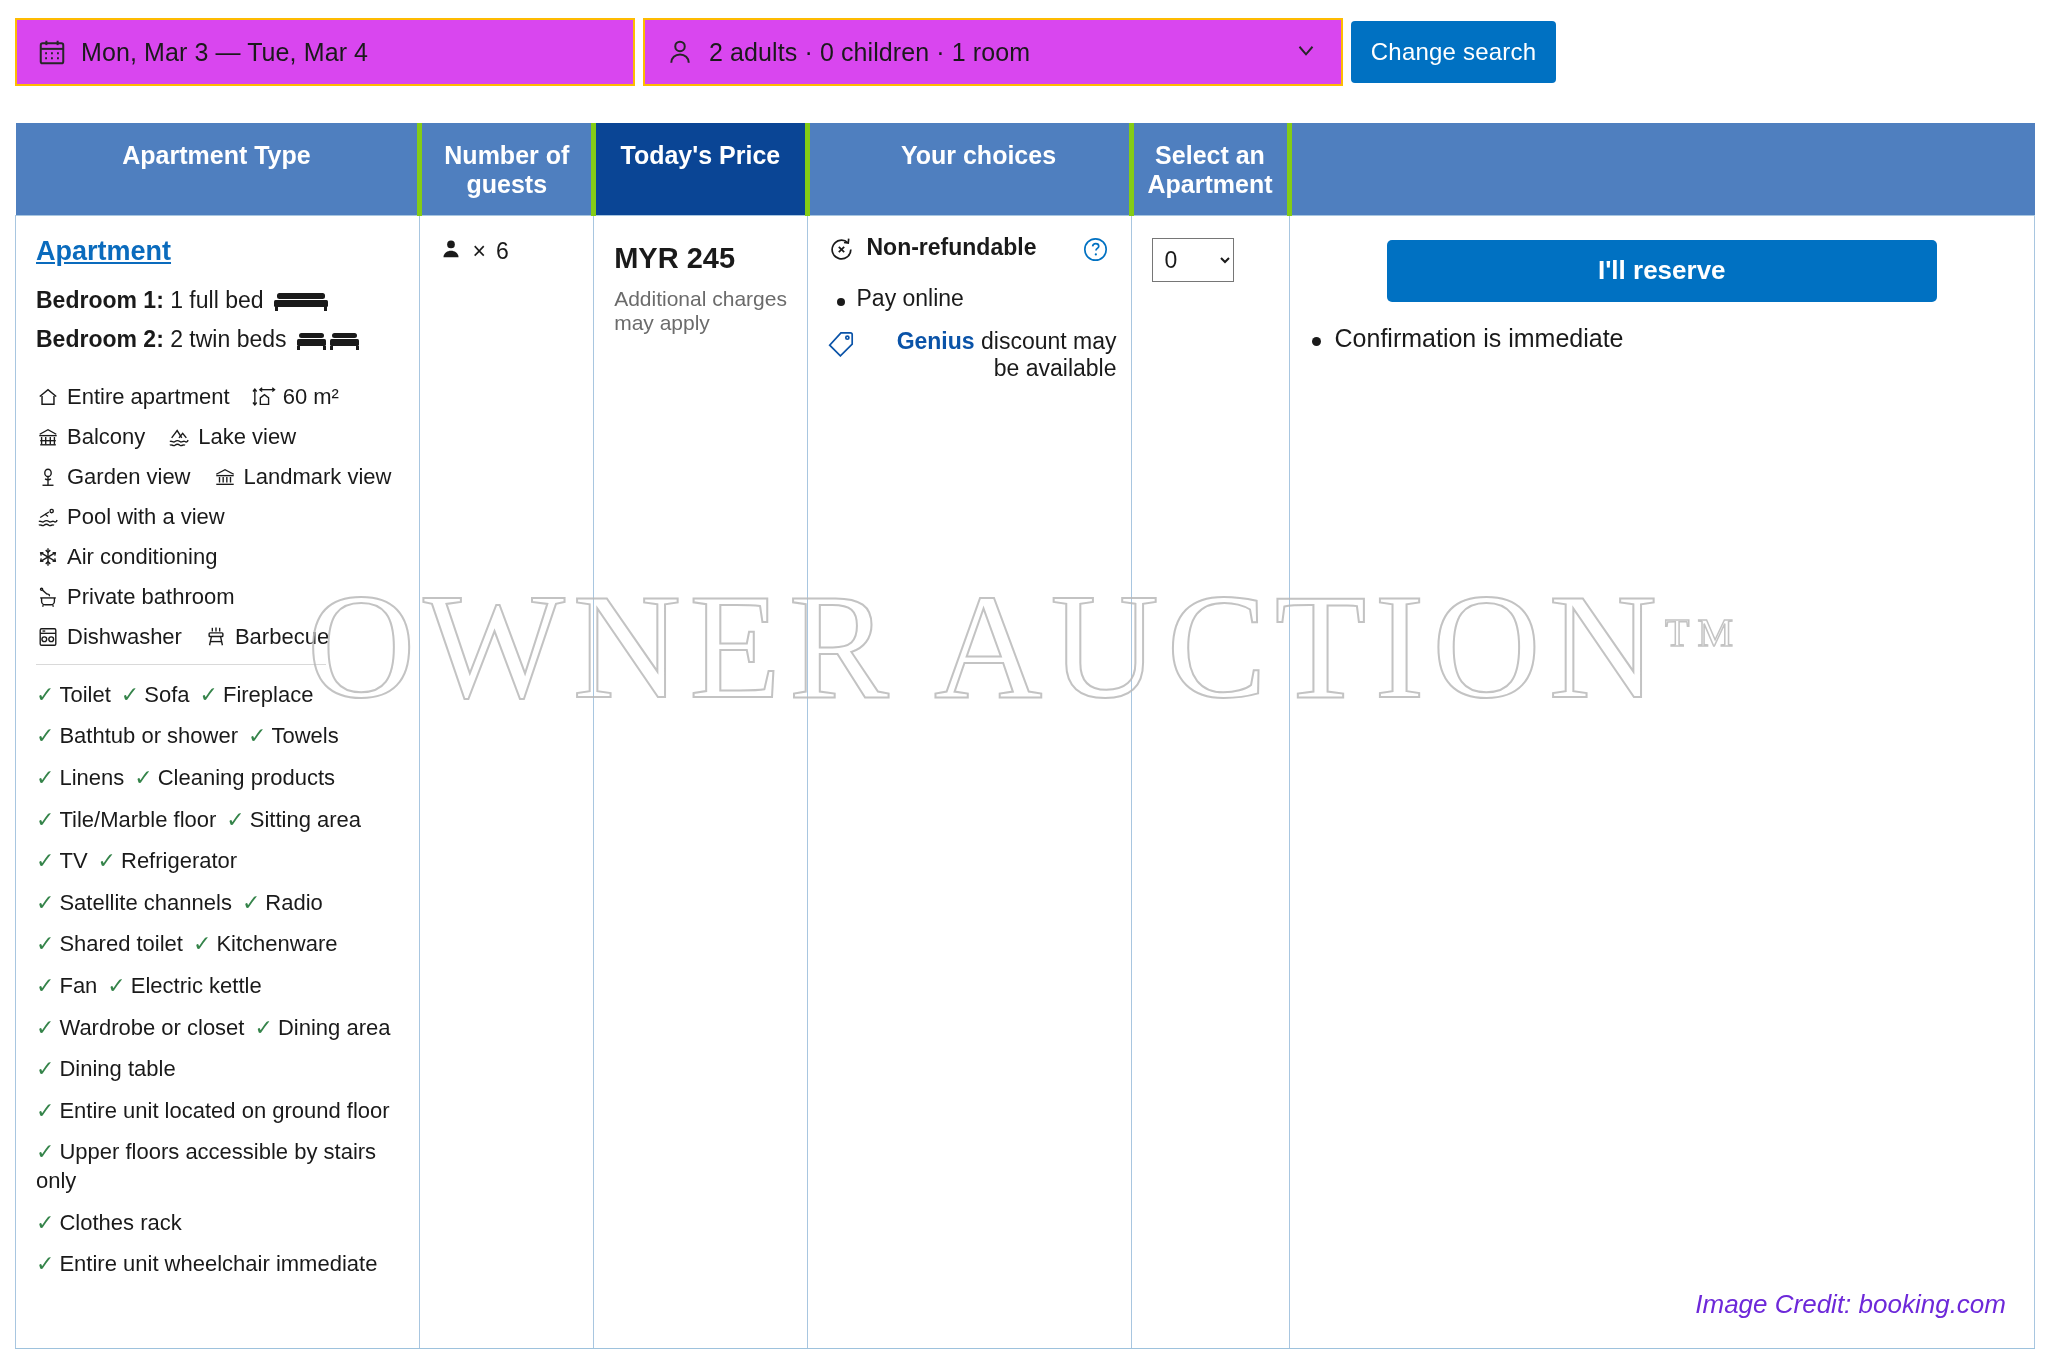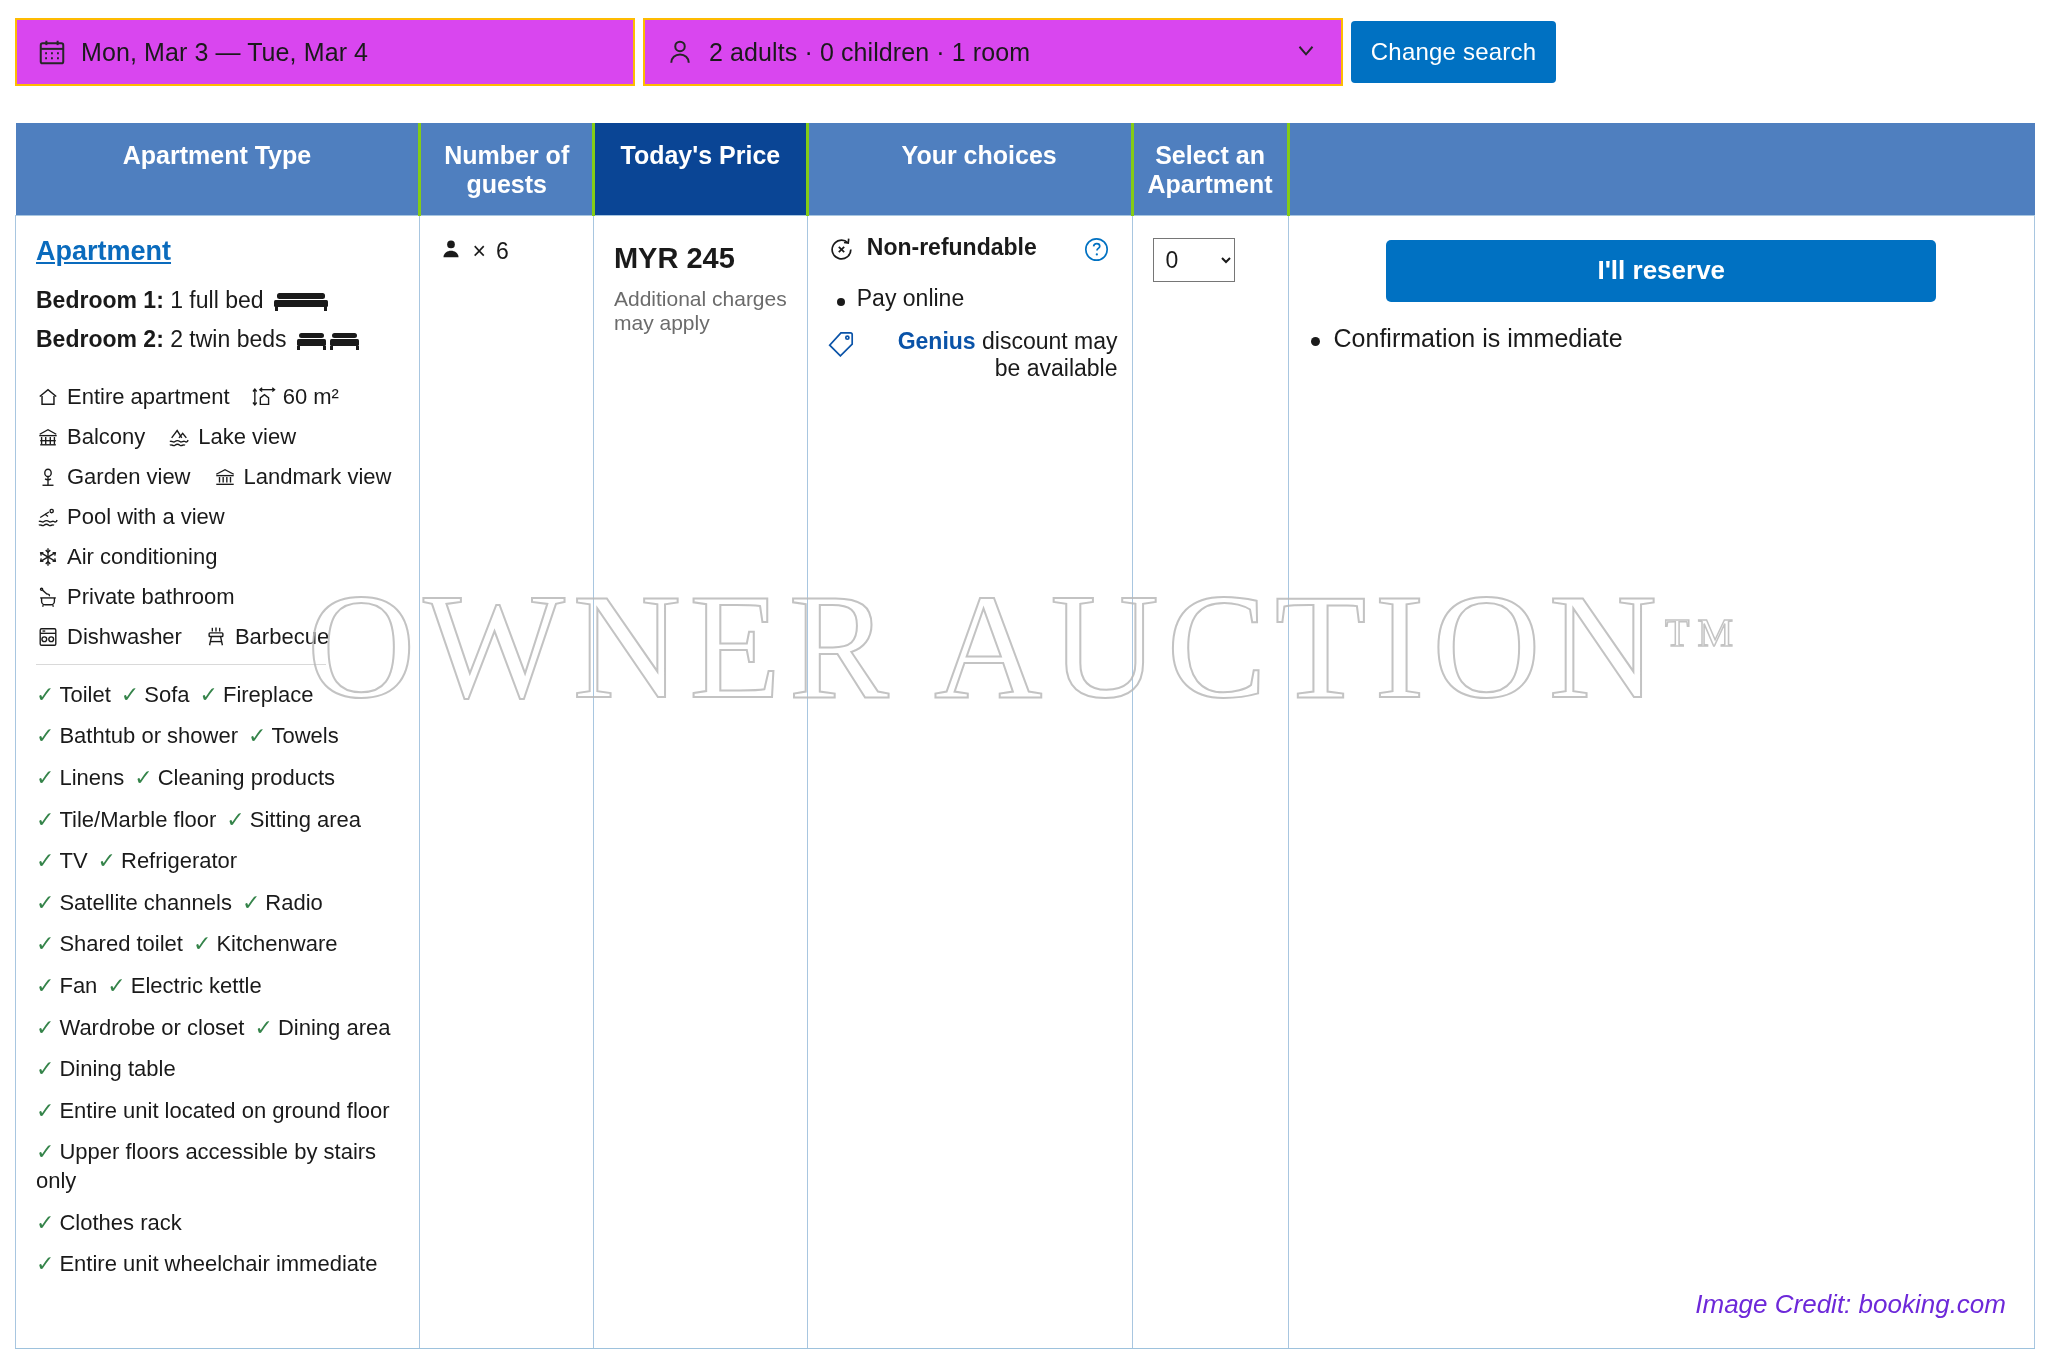--- a/index.html
+++ b/index.html
@@ -67,21 +67,21 @@
     border-collapse: collapse;
   }
   .thead-row { height: 92px; }
   .th {
     background: #4f7fbf;
     color: #ffffff;
     font-size: 25px;
     font-weight: bold;
     vertical-align: top;
     padding: 18px 14px 0 14px;
-    border-right: 3px solid #84cc16;
+    border-right: 5px solid #84cc16;
     line-height: 1.15;
   }
   .th-price { background: #0a4595; }
   .th-last { border-right: none; }
 
   .c-type   { width: 305px; }
   .c-guests { width: 188px; }
   .c-price  { width: 240px; }
   .c-choice { width: 365px; padding-left: 33px; }
   .c-select { width: 125px; }

